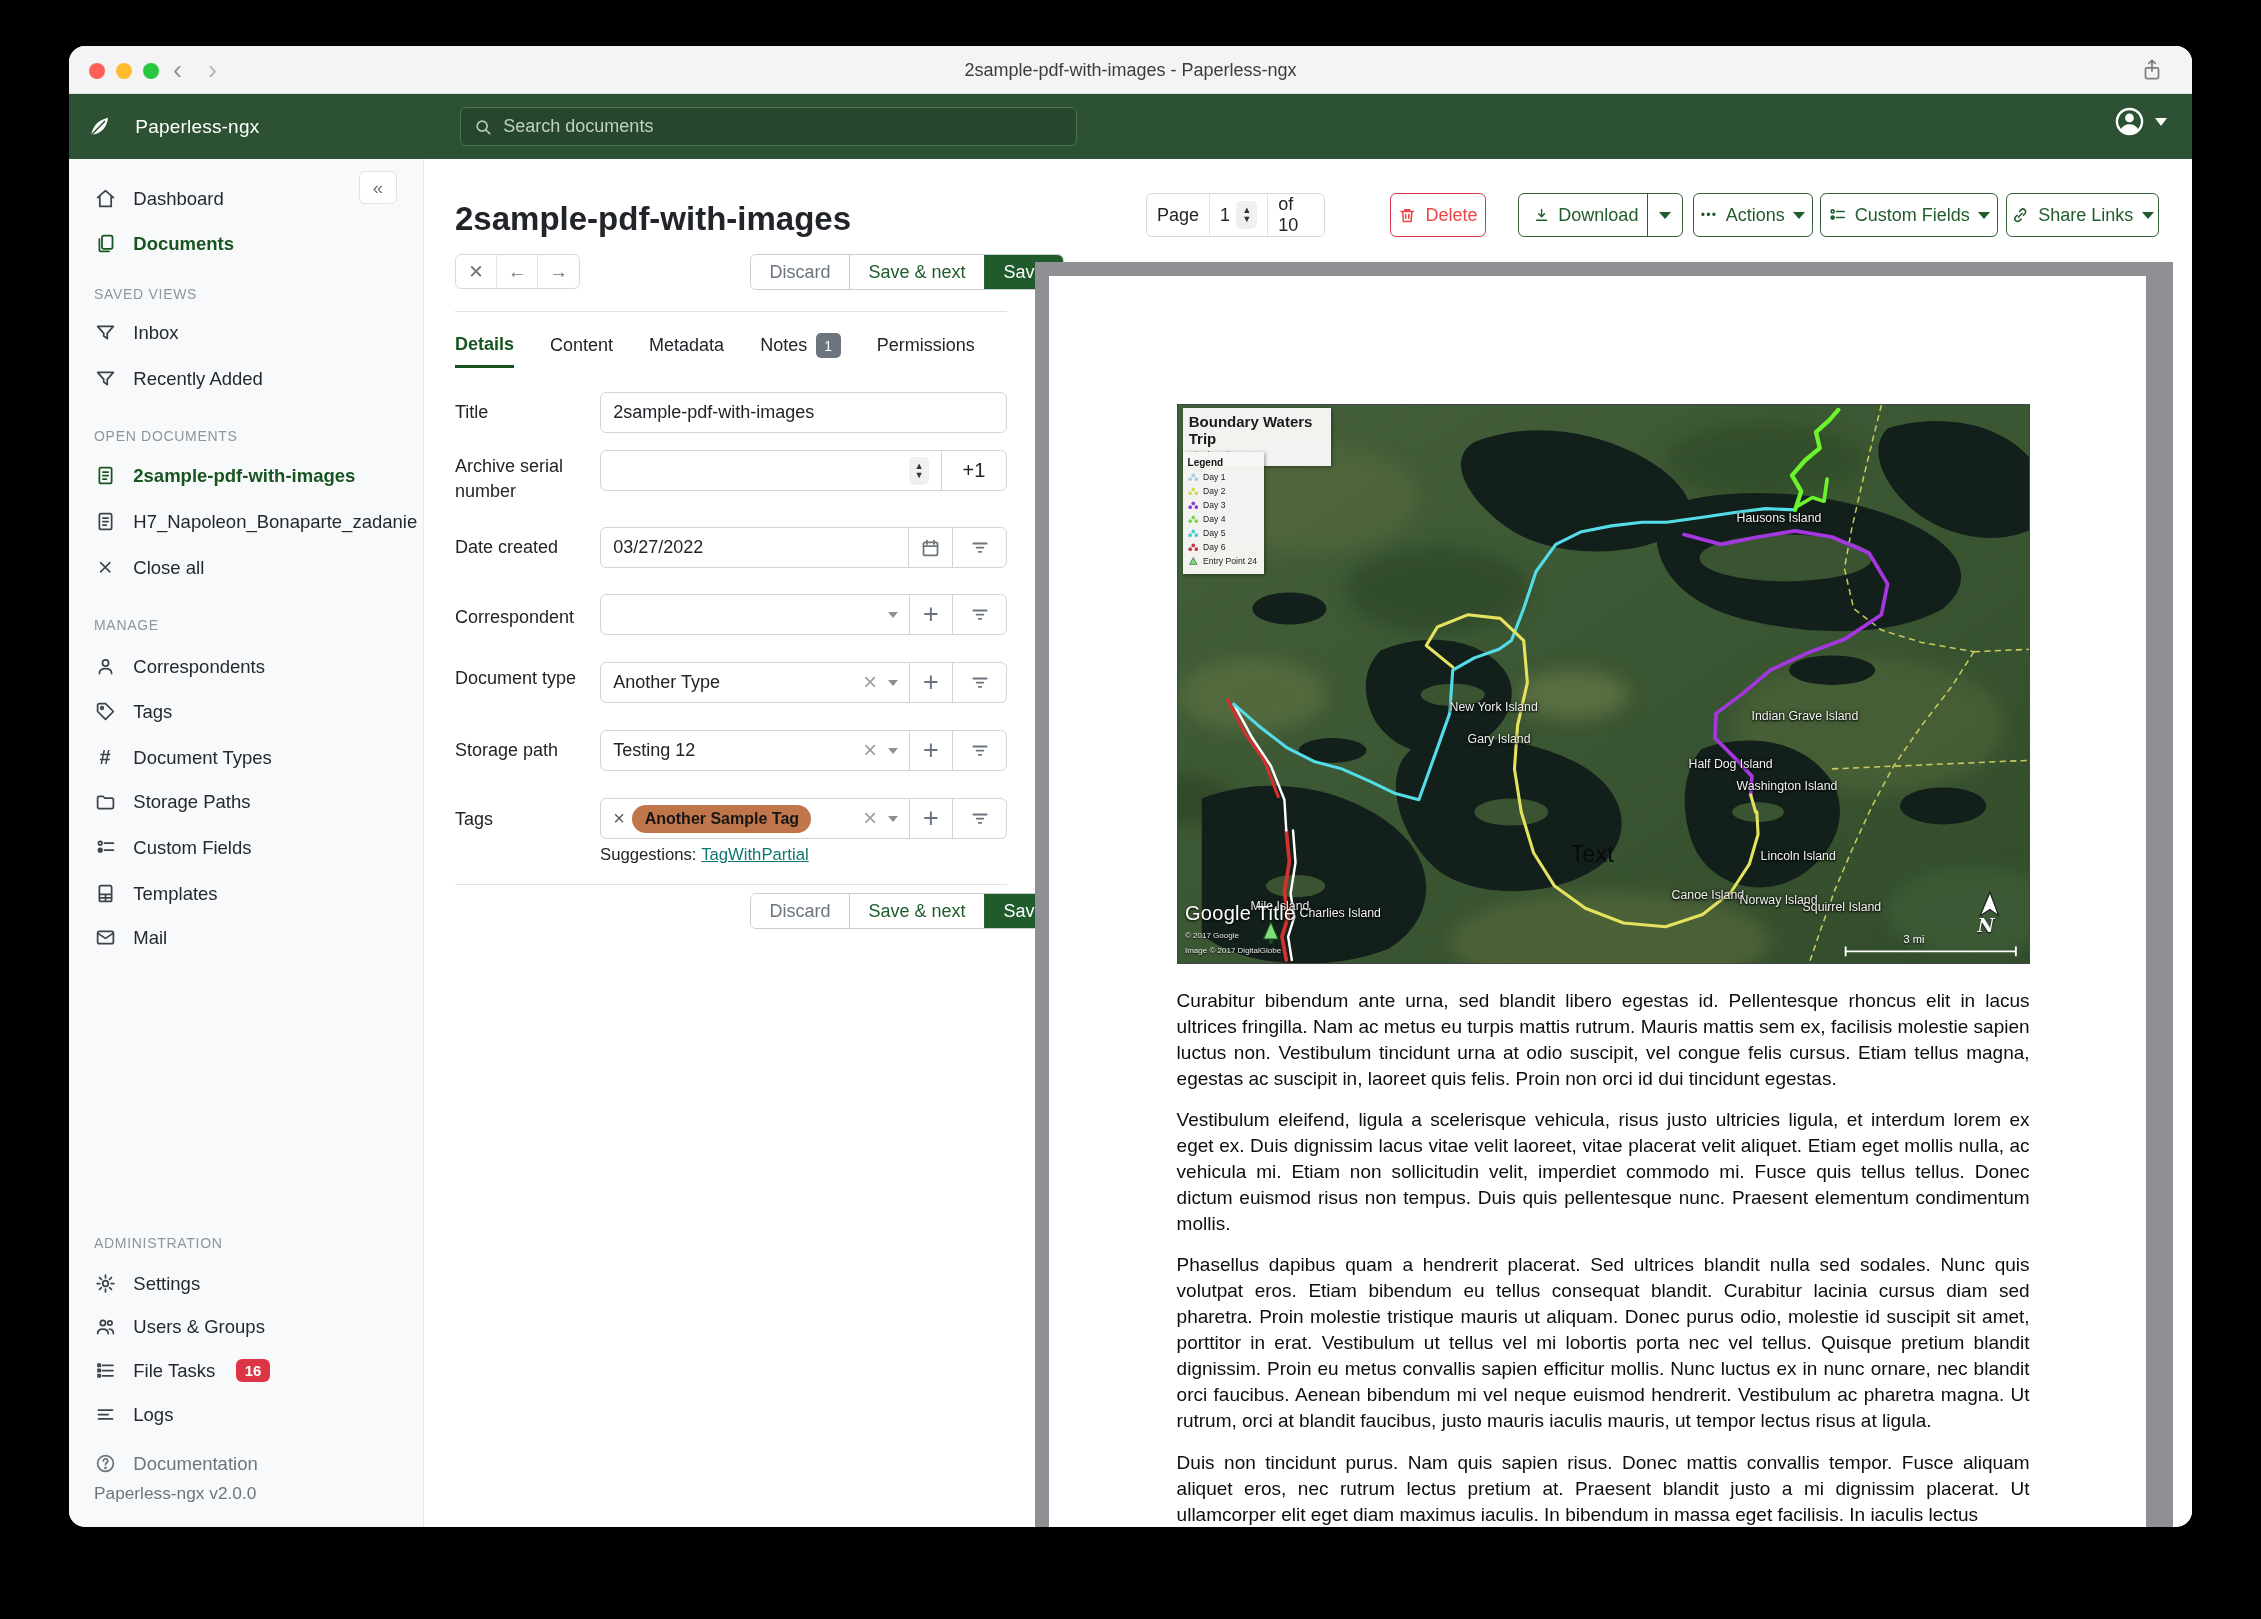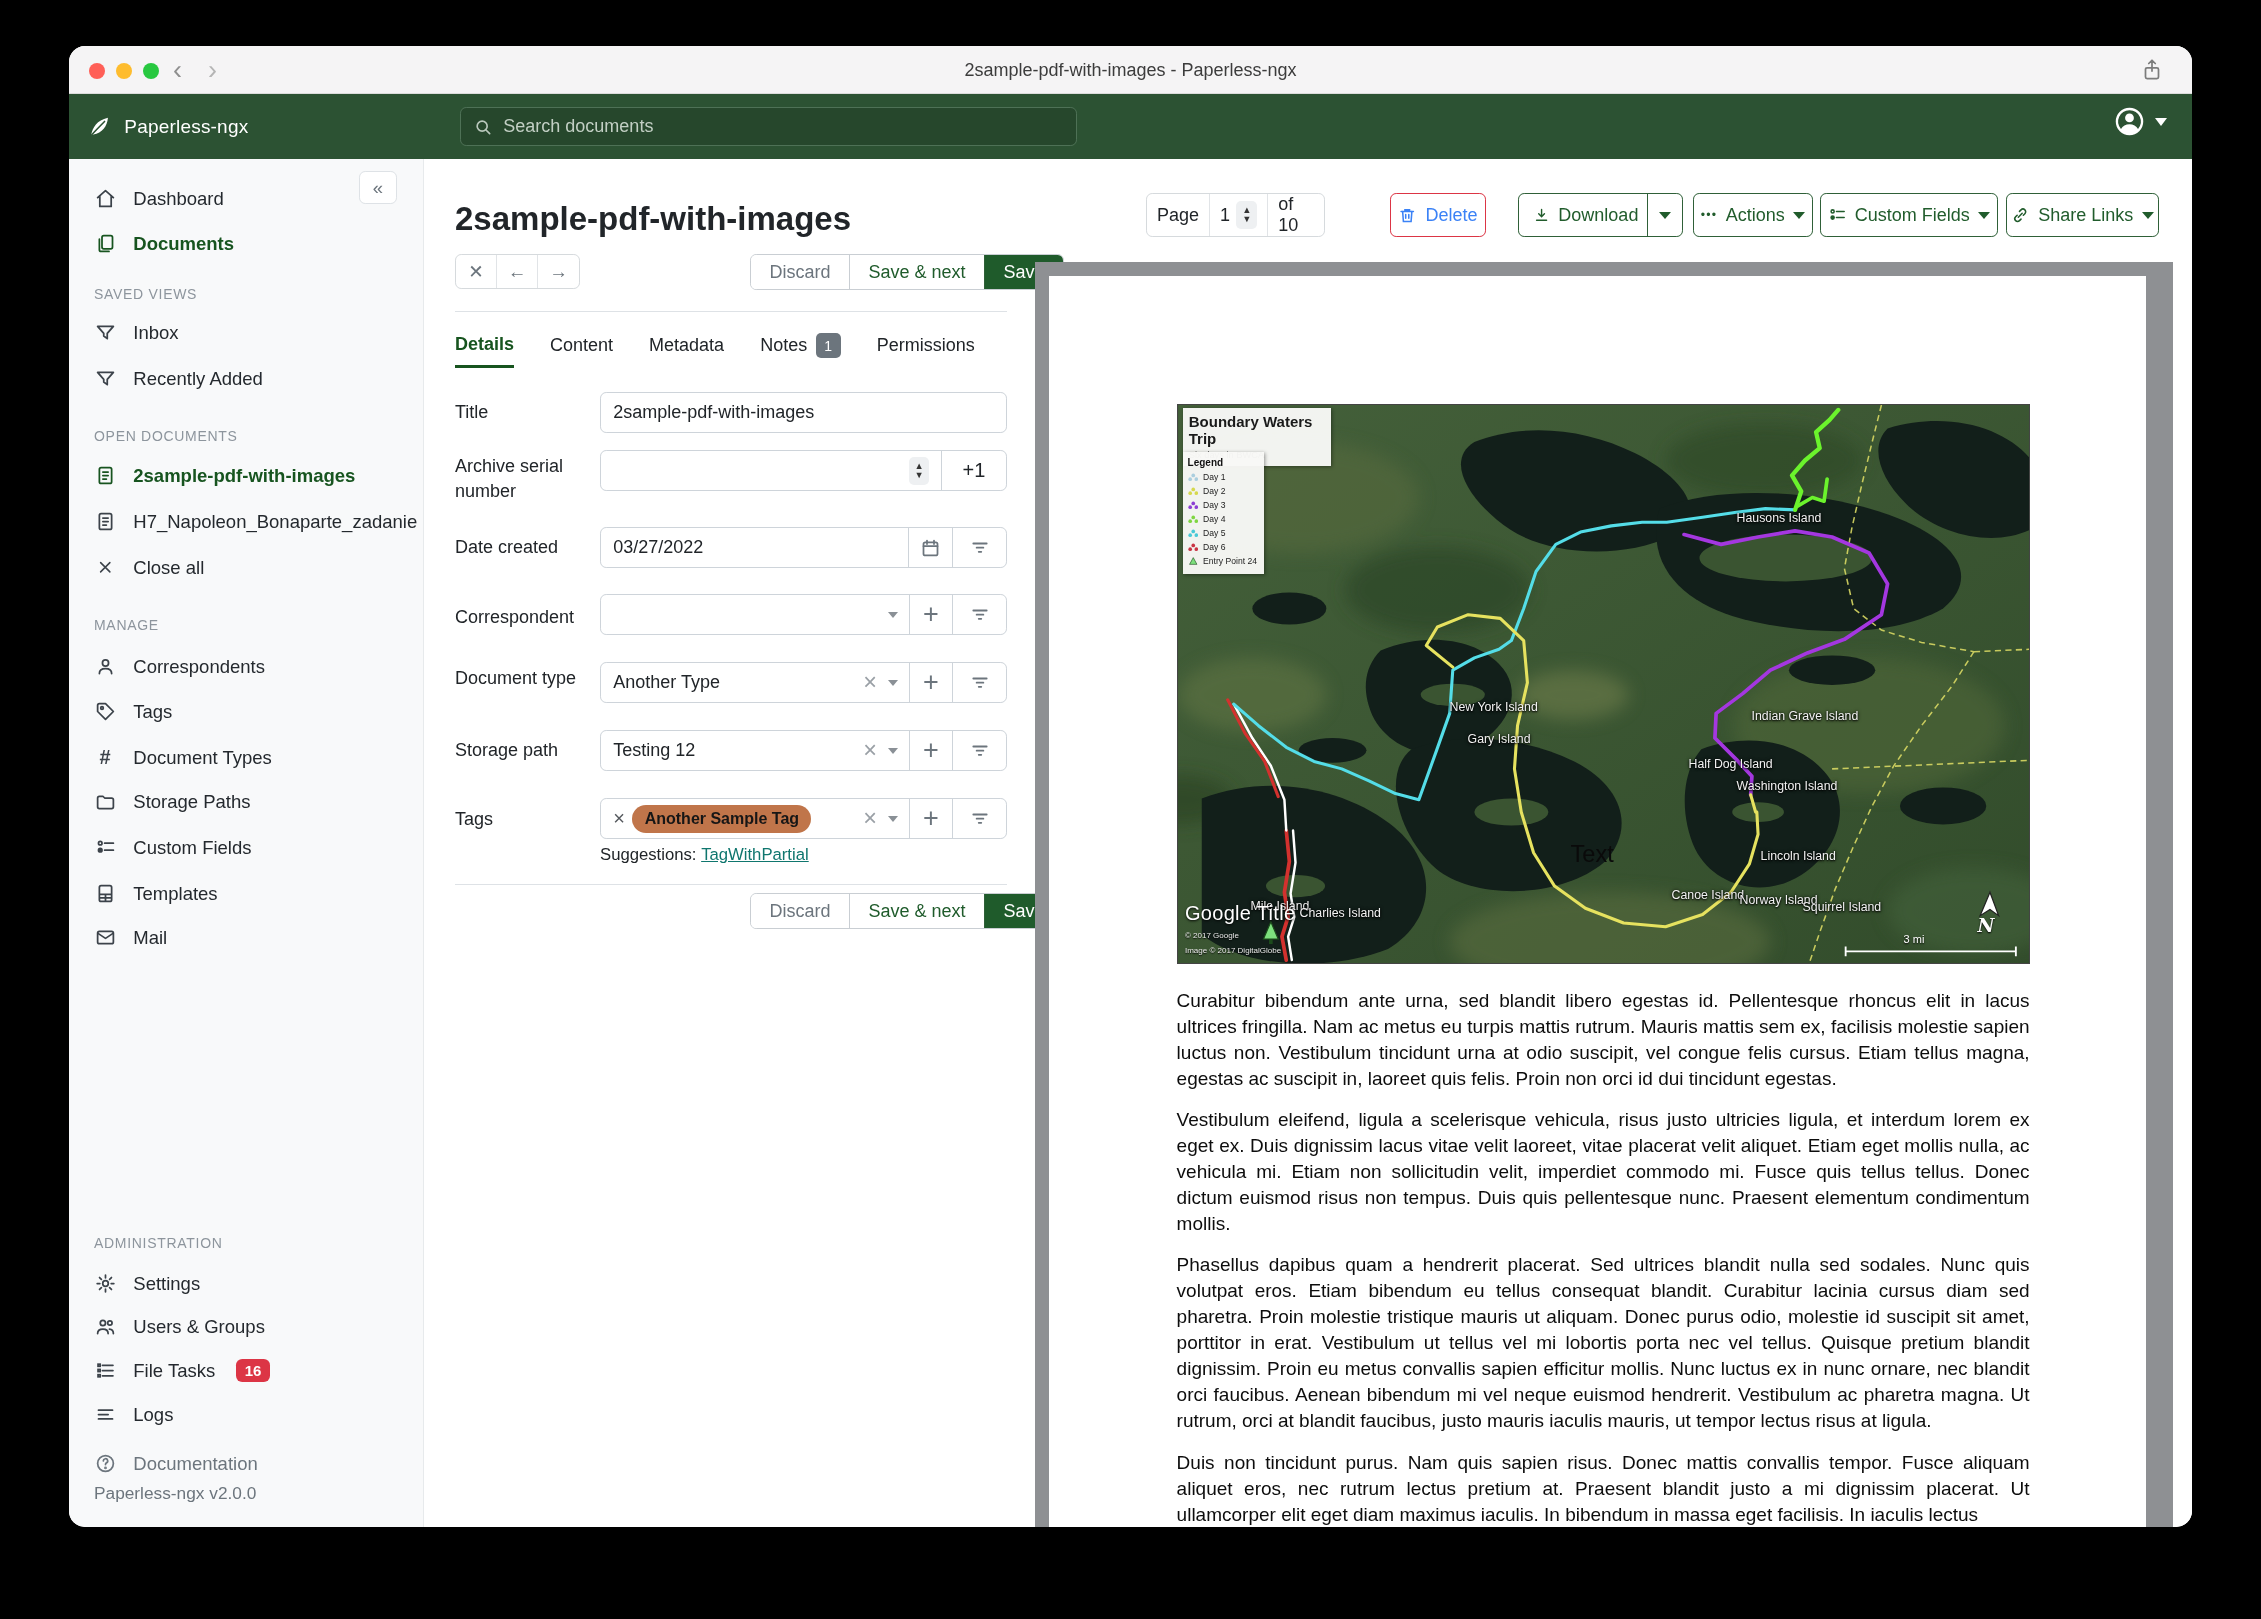--- a/index.html
+++ b/index.html
@@ -16,21 +16,21 @@
   .dot { width:16px; height:16px; border-radius:50%; }
   .dot.r{background:#ff5f57}.dot.y{background:#febc2e}.dot.g{background:#28c840}
   .tb-nav { position:absolute; left:104px; top:0; height:48px; display:flex; gap:26px; align-items:center;
             font-size:27px; color:#8f8f8f; }
   .tb-nav .fwd { color:#b5b5b5; }
   .tb-title { text-align:center; line-height:48px; font-size:18px; color:#3c3c3c; }
   .tb-share { position:absolute; right:27px; top:11px; color:#7c7c7c; }
 
   
   .appbar { height:65px; background:#2c5233; position:relative; display:flex; align-items:center; color:#fff; }
-  .brand { display:flex; align-items:center; gap:11px; margin-left:17.3px; font-size:19px; font-weight:500; letter-spacing:0.2px;text-align:right; }
+  .brand { display:flex; align-items:center; gap:22px; margin-left:17.3px; font-size:19px; font-weight:500; letter-spacing:0.2px;text-align:right; }
   .searchbox { position:absolute; left:391px; top:13px; width:617px; height:39px; background:#26472c;
                border:1.2px solid #4e7156; border-radius:6.2px; display:flex; align-items:center; gap:10px;
                padding:0 12.3px; }
   .searchbox input { flex:1; background:transparent; border:none; outline:none; color:#e8eee9;
                      font-size:18px; font-family:"Liberation Sans",sans-serif; }
   .searchbox input::placeholder { color:#c2cfc4; }
   .account { position:absolute; right:25px; top:11px; display:flex; align-items:center; gap:8.6px; }
   .caret-down-w { width:0; height:0; border-left:6.8px solid transparent; border-right:6.8px solid transparent; border-top:8px solid #fff; }
 
   
@@ -54,21 +54,21 @@
                   border:1.2px solid #dee2e6; border-radius:6.2px; color:#6c757d; font-size:18.5px;
                   display:flex; align-items:center; justify-content:center; cursor:pointer; }
   .hash-ic { font-size:20px; font-weight:bold; width:22px; text-align:center; }
 
   
   .doc-title { position:absolute; left:31px; top:41px; font-size:33px; font-weight:600; color:#212529; }
 
   .toolbar-btn { position:absolute; top:34px; height:44px; border-radius:6.2px; background:#fff;
                  display:flex; align-items:center; justify-content:center; gap:8.6px; font-size:18px; cursor:pointer; }
   .grn { border:1.2px solid #2f6038; color:#215c2c; }
-  .red { border:1.2px solid #dc3545; color:#3b82f6; }
+  .red { border:1.2px solid #dc3545; color:#ef4444; }
   .pagegroup { position:absolute; top:34px; left:722px; width:179px; height:44px; border:1.2px solid #d6dadd;
                border-radius:6.2px; background:#fff; display:flex; align-items:stretch; font-size:18px; color:#212529; }
   .pagegroup .cell { display:flex; align-items:center; justify-content:center; padding:0 10px; }
   .pagegroup .mid { border-left:1.2px solid #e1e4e7; border-right:1.2px solid #e1e4e7; flex:1; gap:6.2px; }
   .stepper { background:#eef0f2; border-radius:5px; width:21px; height:28px; display:flex; flex-direction:column;
              align-items:center; justify-content:center; font-size:9.3px; color:#333; line-height:8.6px; }
   .split-caret { border-left:1.2px solid #2f6038; align-self:stretch; display:flex; align-items:center; padding:0 11px; }
   .caret-g { width:0;height:0;border-left:6.2px solid transparent;border-right:6.2px solid transparent;border-top:7.4px solid #215c2c; }
 
   .navgroup { position:absolute; left:31px; top:95px; height:35px; display:flex; border:1.2px solid #d6dadd;

